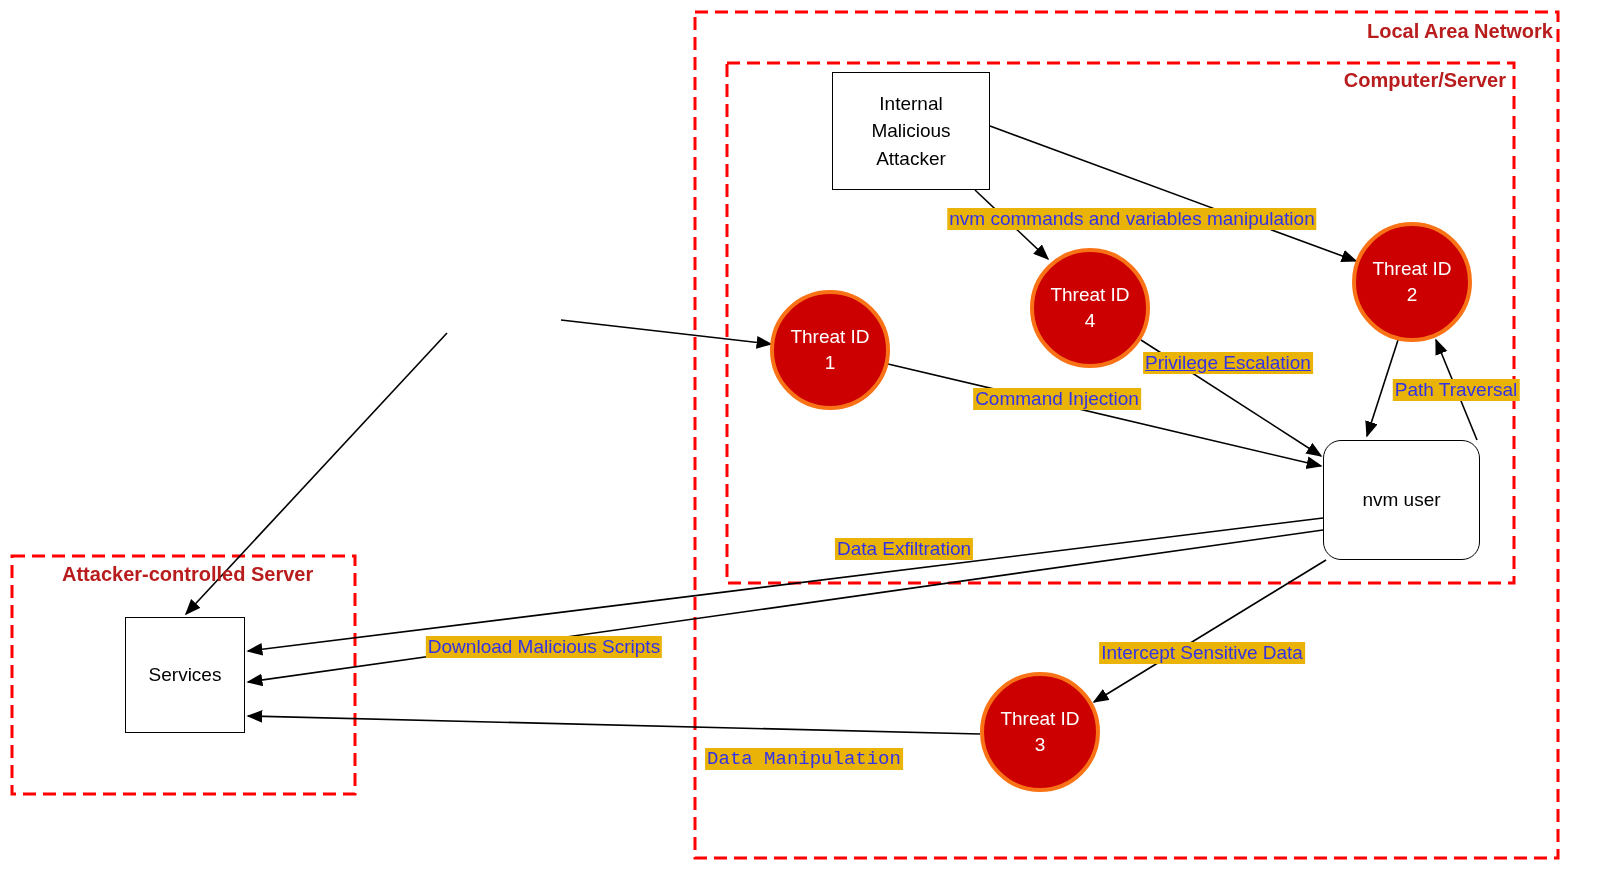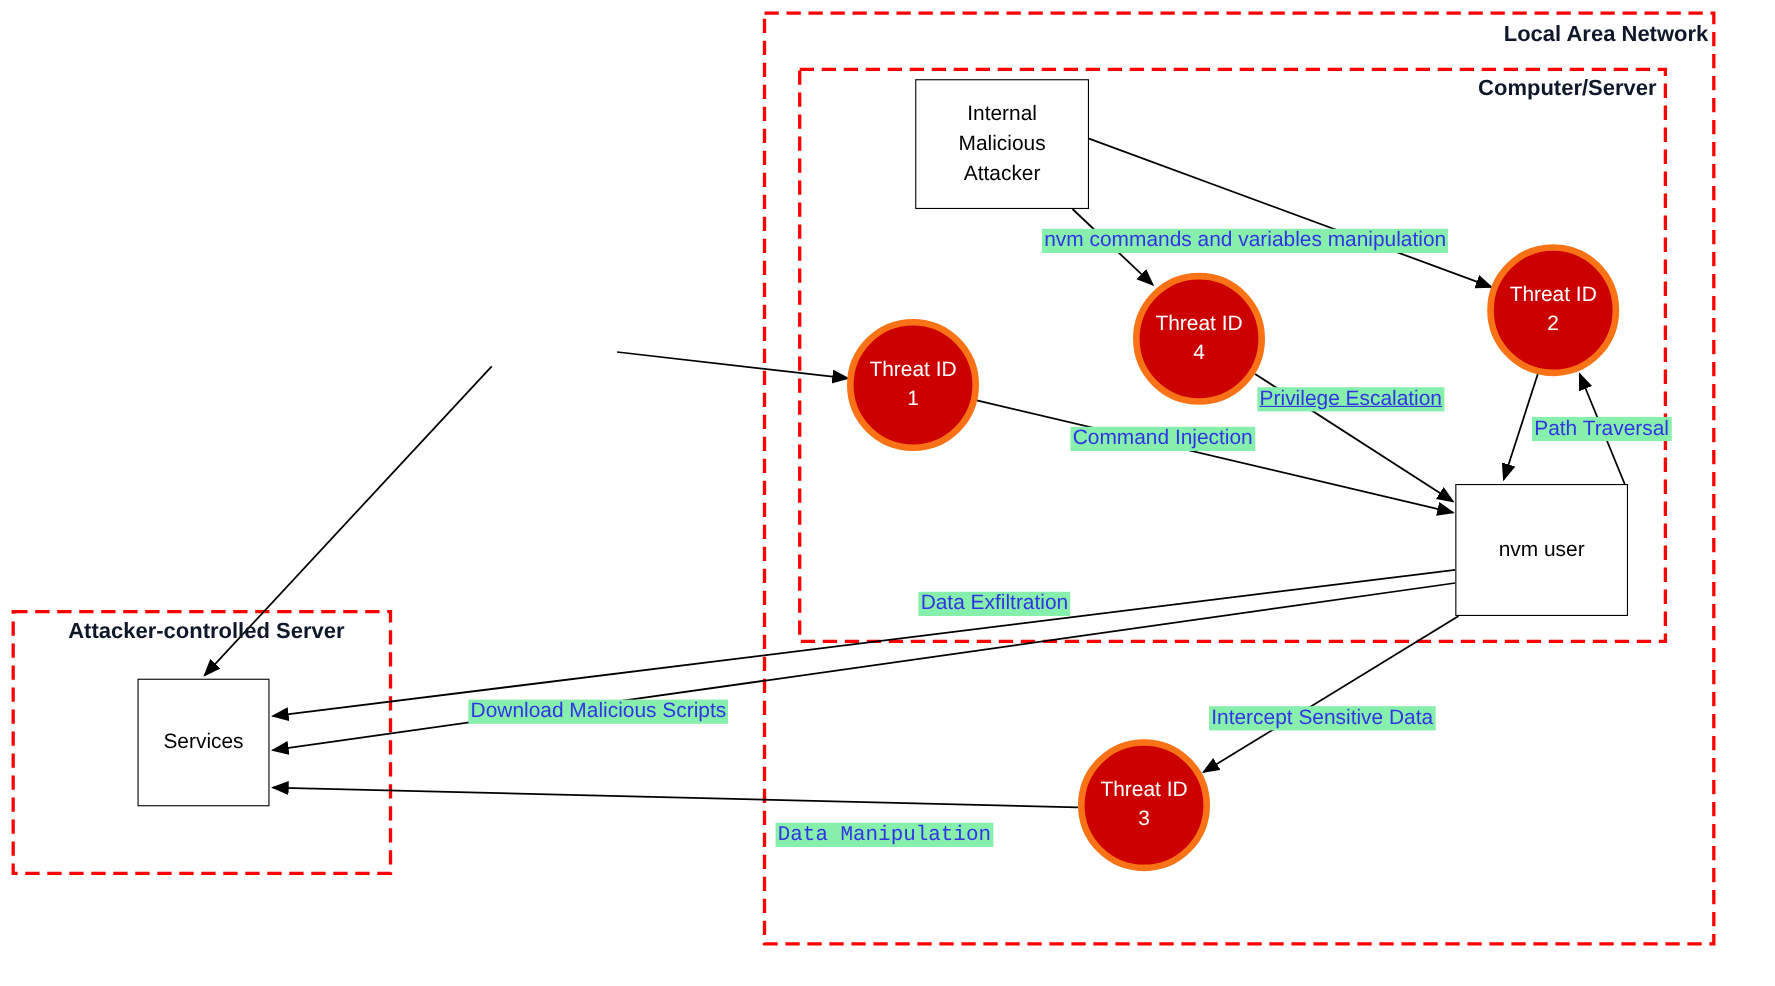--- a/index.html
+++ b/index.html
@@ -11,21 +11,21 @@
     height: 896px;
     background: #ffffff;
     overflow: hidden;
   }
   svg.wires { position: absolute; left: 0; top: 0; }
 
   .boundary-label {
     position: absolute;
     font-weight: bold;
     font-size: 20px;
-    color: #0f172a;
+    color: #b91c1c;
     white-space: nowrap;
   }
 
   .node {
     position: absolute;
     background: #ffffff;
     border: 1.5px solid #000000;
     display: flex;
     align-items: center;
     justify-content: center;
@@ -35,38 +35,38 @@
     line-height: 1.45;
   }
   .node span { display: block; padding: 0 12px; }
 
   .threat {
     position: absolute;
     width: 120px;
     height: 120px;
     border-radius: 50%;
     background: #cc0000;
-    border: 6px solid #f97316;
+    border: 4px solid #f97316;
     color: #ffffff;
     display: flex;
     flex-direction: column;
     align-items: center;
     justify-content: center;
     font-size: 19px;
     line-height: 1.35;
     text-align: center;
   }
 
   .flow-label {
     position: absolute;
     color: #3333e6;
     font-size: 19px;
     white-space: nowrap;
     transform: translateX(-50%);
-    background: #86efac;
+    background: #eab308;
     padding: 0 2px;
   }
 </style>
 </head>
 <body>
 
 <div class="canvas">
 
   <svg class="wires" width="1614" height="896" viewBox="0 0 1614 896">
     <defs>
@@ -99,21 +99,21 @@
 
   <div class="node" style="left:832px; top:72px; width:158px; height:118px;">
     <span>Internal Malicious Attacker</span>
   </div>
 
 
   <div class="node" style="left:125px; top:617px; width:120px; height:116px;">
     <span>Services</span>
   </div>
 
-  <div class="node" style="left:1323px; top:440px; width:157px; height:120px;">
+  <div class="node" style="left:1323px; top:440px; width:157px; height:120px;border-radius:18px;">
     <span>nvm user</span>
   </div>
 
   <div class="threat" style="left:770px; top:290px;">
     <span>Threat ID</span>
     <span>1</span>
   </div>
 
   <div class="threat" style="left:1352px; top:222px;">
     <span>Threat ID</span>

